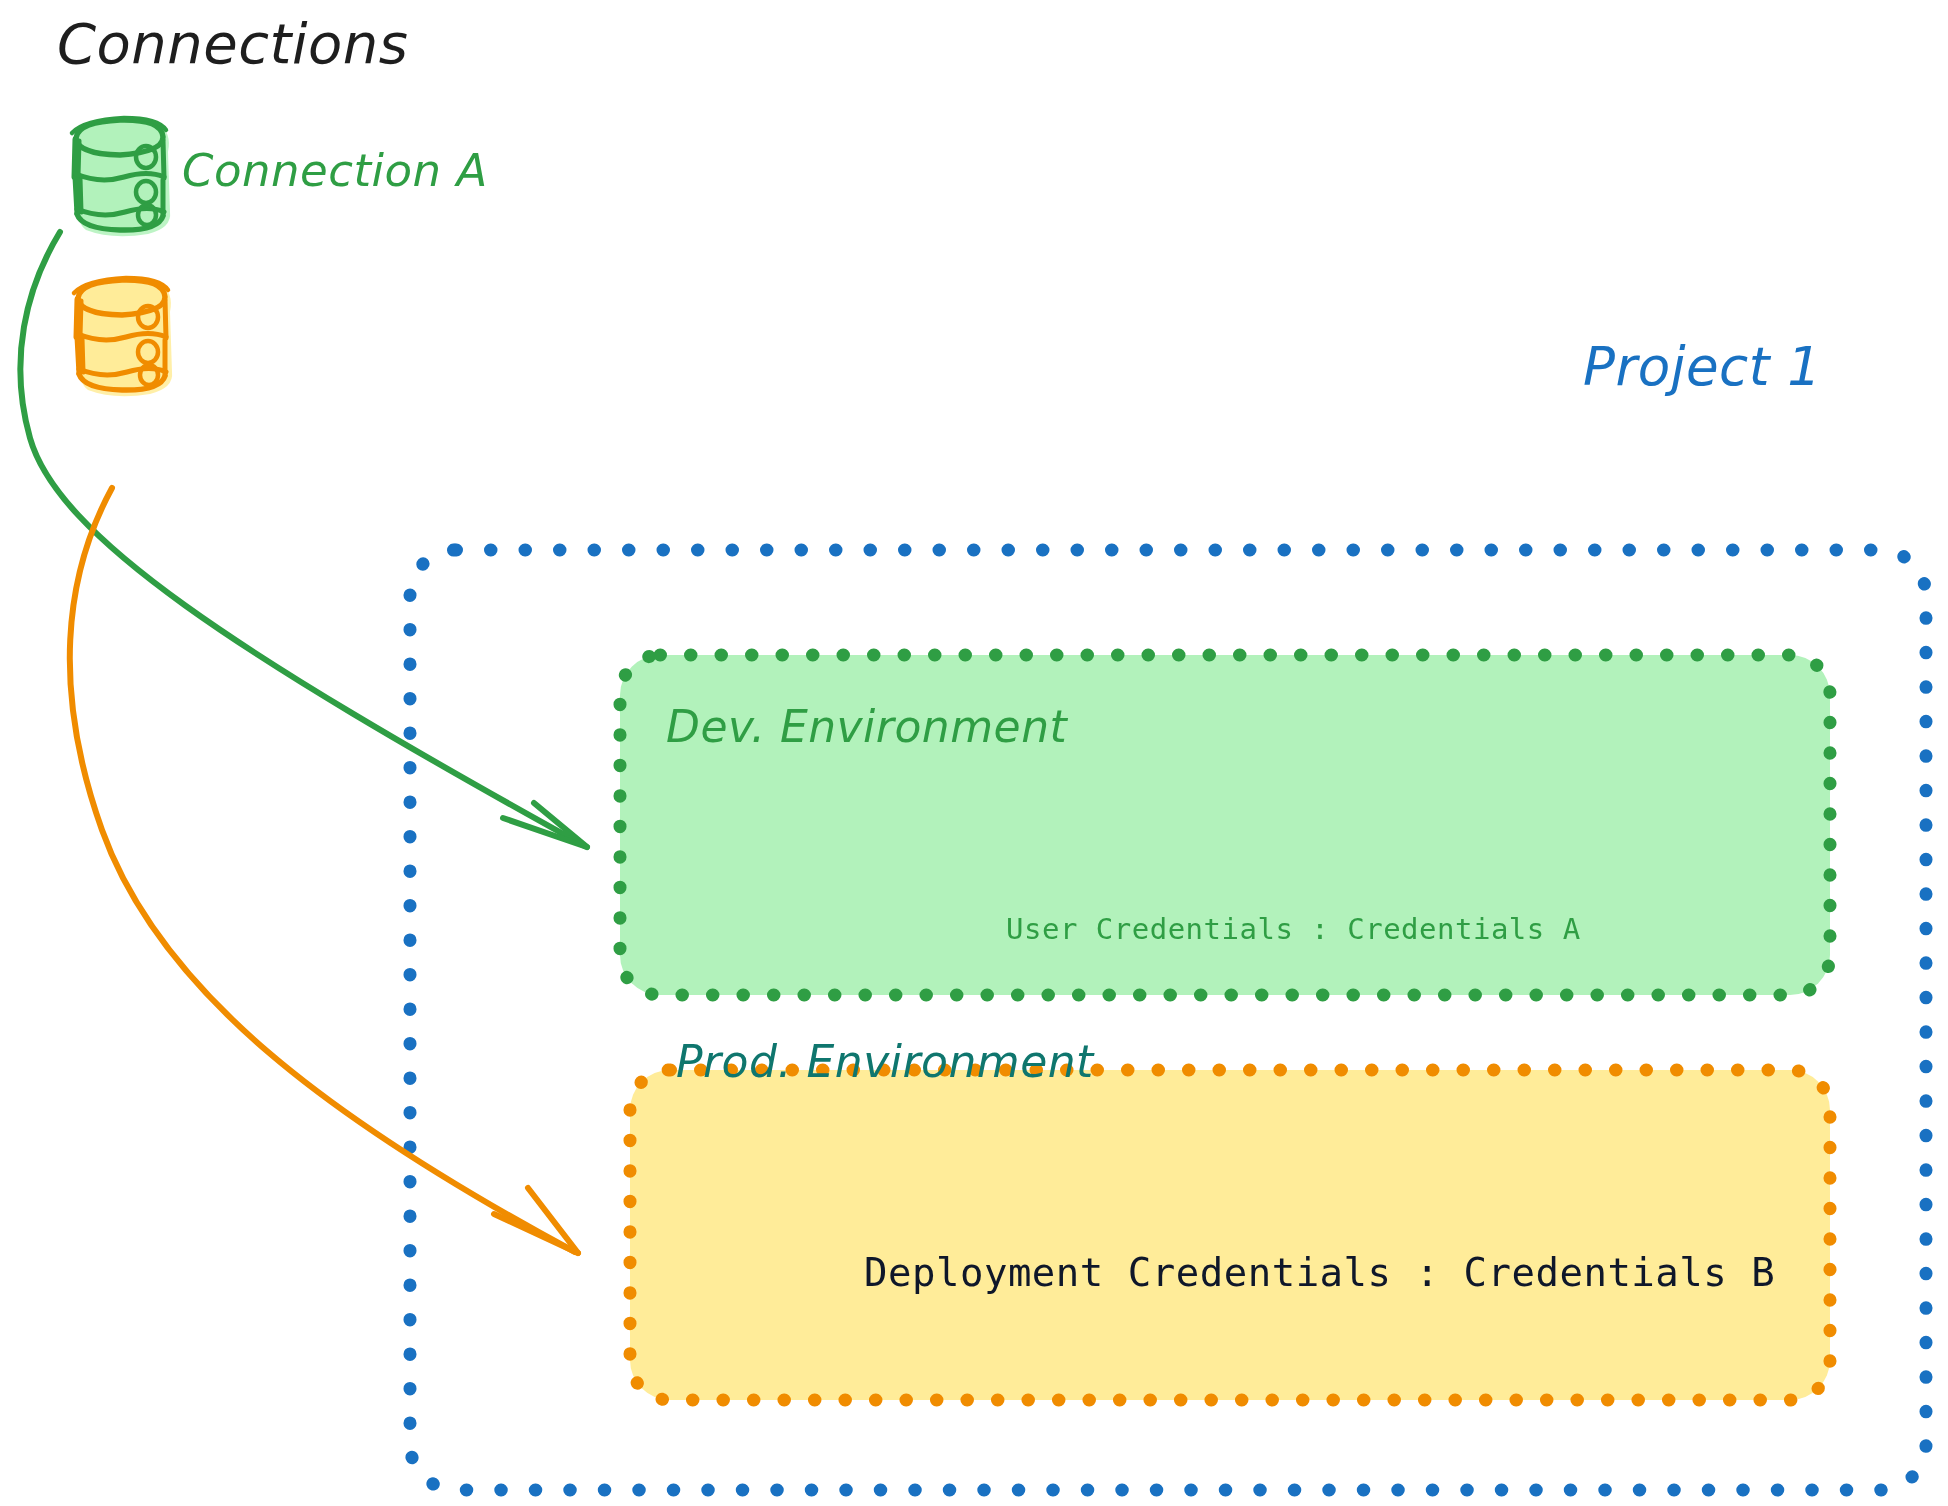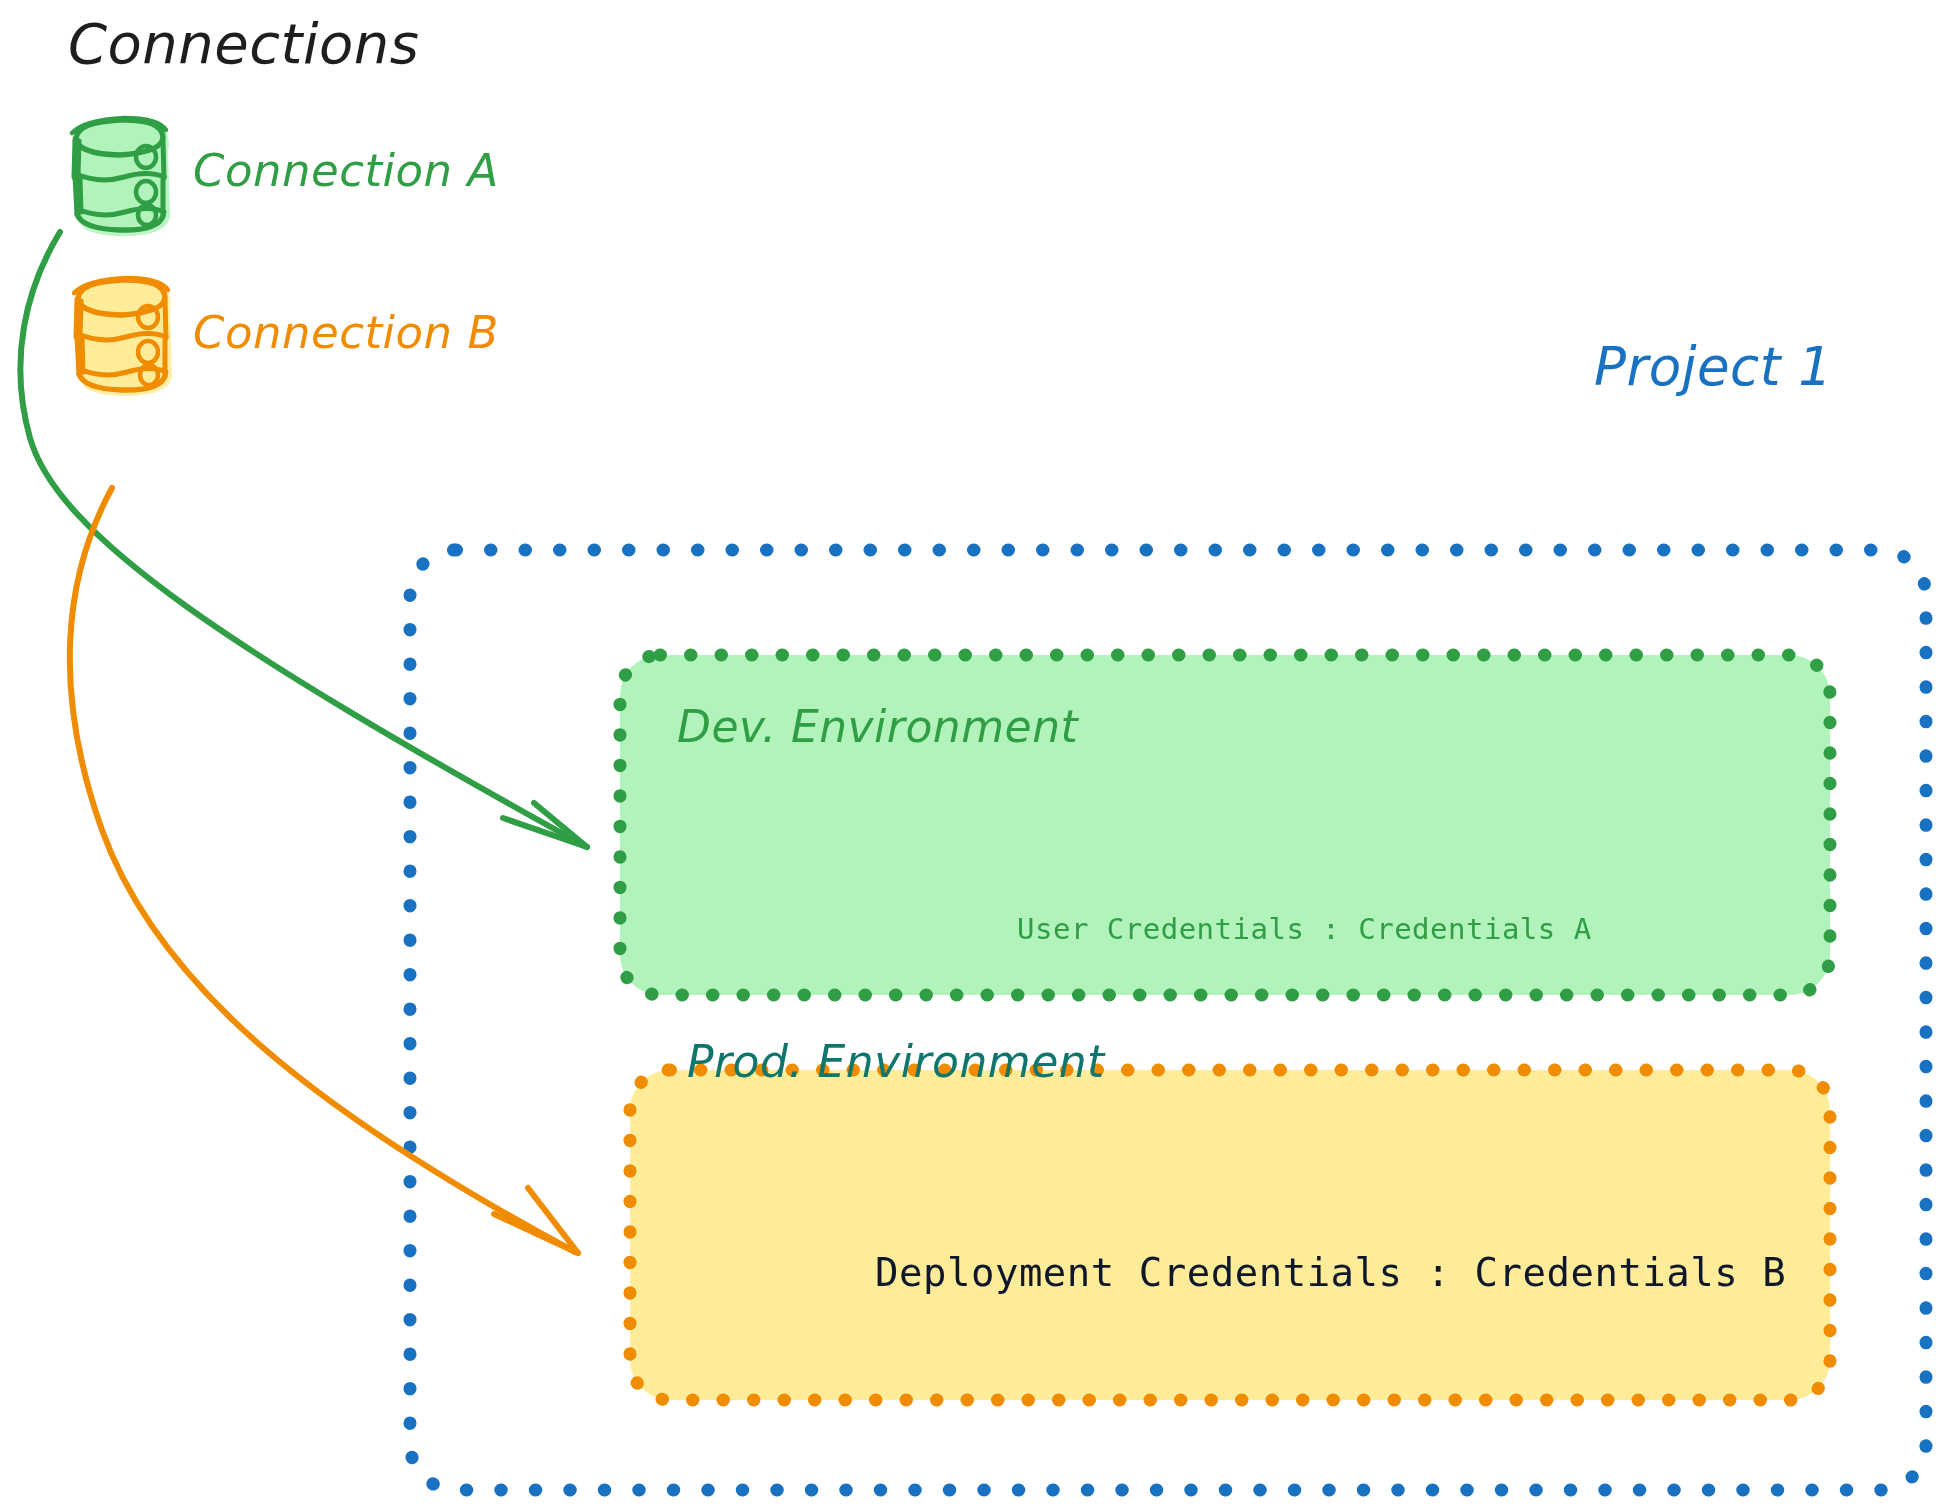--- a/index.html
+++ b/index.html
@@ -23,21 +23,20 @@
     top: 0;
     width: 1948px;
     height: 1506px;
   }
 
   
   .txt {
     position: absolute;
     white-space: pre;
     line-height: 1;
-    margin-left: 11px;
   }
   .handwritten {
     font-family: "DejaVu Sans", sans-serif;
     font-weight: 400;
     font-style: italic;
     letter-spacing: 0.5px;
   }
   .mono {
     font-family: "DejaVu Sans Mono", monospace;
     font-weight: 400;
@@ -165,21 +164,20 @@
       <path d="M578 1253 L 494 1214" fill="none" stroke="#f08c00" stroke-width="6" stroke-linecap="round"></path>
       <path d="M578 1253 L 528 1188" fill="none" stroke="#f08c00" stroke-width="6" stroke-linecap="round"></path>
     </g>
 
   </svg>
 
   <div class="txt handwritten" id="title-connections">Connections</div>
 
   <div class="txt handwritten" id="label-connection-a">Connection A</div>
 
-  <div class="txt handwritten" id="label-connection-b">Connection B</div>
 
   <div class="txt handwritten" id="label-project-1">Project 1</div>
 
   <div class="txt handwritten" id="label-dev-env">Dev. Environment</div>
 
   <div class="txt mono" id="label-dev-cred">User Credentials : Credentials A</div>
 
   <div class="txt handwritten" id="label-prod-env">Prod. Environment</div>
 
   <div class="txt mono" id="label-prod-cred">Deployment Credentials : Credentials B</div>

